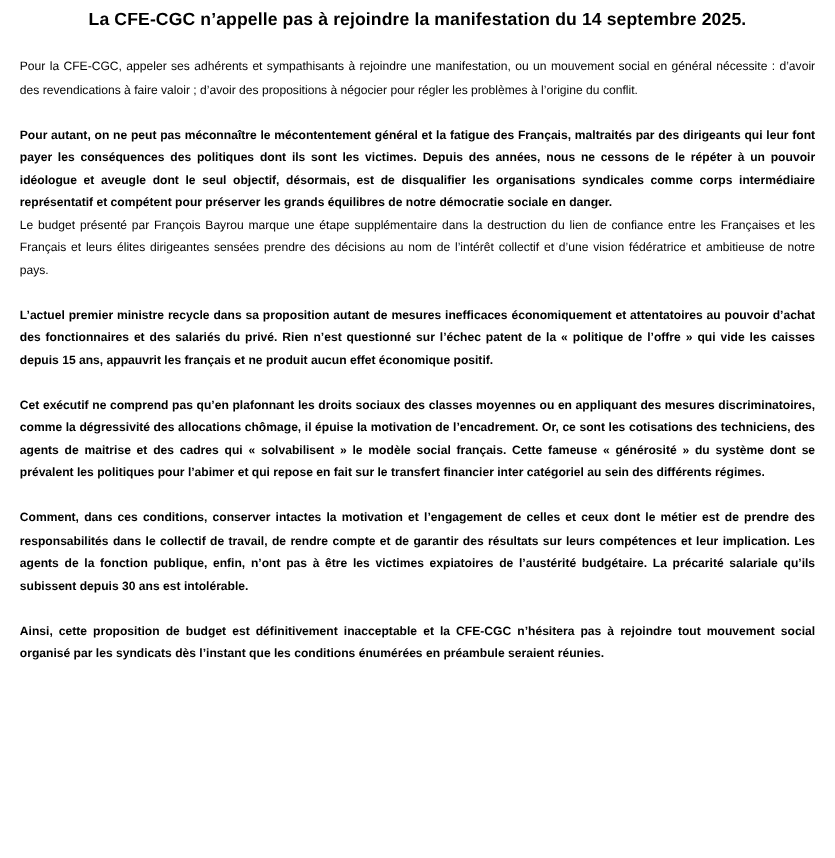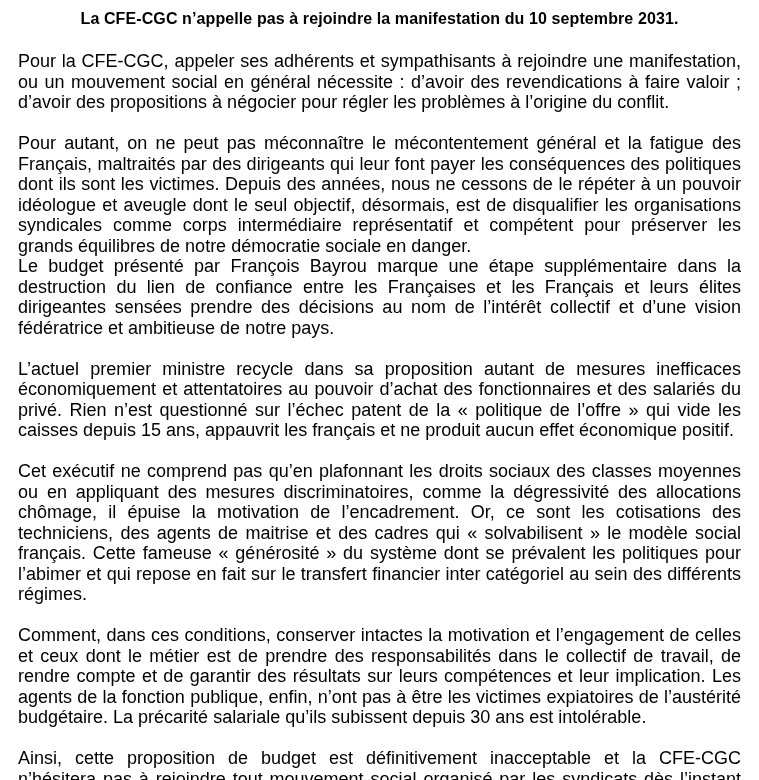--- a/index.html
+++ b/index.html
@@ -23,36 +23,37 @@
   }
   .doc-title {
     font-size: 16px;
     font-weight: bold;
     text-align: center;
     line-height: 21px;
     margin: 2px 0 22px 0;
     letter-spacing: 0.1px;
   }
   .para {
-    font-size: 18px;
+    font-size: 11px;
     line-height: 20.5px;
     text-align: justify;
     text-justify: inter-word;
     margin: 0;
   }
   .gap {
     margin-top: 20.5px;
+    font-weight: bold;
   }
 </style>
 </head>
 <body>
 
 <div class="page">
 
-  <h1 class="doc-title">La CFE-CGC n’appelle pas à rejoindre la manifestation du 10 septembre 2031.</h1>
+  <h1 class="doc-title">La CFE-CGC n’appelle pas à rejoindre la manifestation du 14 septembre 2025.</h1>
 
   <p class="para">Pour la CFE-CGC, appeler ses adhérents et sympathisants à rejoindre une manifestation, ou un mouvement social en général nécessite&nbsp;: d’avoir des revendications à faire valoir&nbsp;; d’avoir des propositions à négocier pour régler les problèmes à l’origine du conflit.</p>
 
 
   <p class="para gap">Pour autant, on ne peut pas méconnaître le mécontentement général et la fatigue des Français, maltraités par des dirigeants qui leur font payer les conséquences des politiques dont ils sont les victimes. Depuis des années, nous ne cessons de le répéter à un pouvoir idéologue et aveugle dont le seul objectif, désormais, est de disqualifier les organisations syndicales comme corps intermédiaire représentatif et compétent pour préserver les grands équilibres de notre démocratie sociale en danger.</p>
 
   <p class="para">Le budget présenté par François Bayrou marque une étape supplémentaire dans la destruction du lien de confiance entre les Françaises et les Français et leurs élites dirigeantes sensées prendre des décisions au nom de l’intérêt collectif et d’une vision fédératrice et ambitieuse de notre pays.</p>
 
   <p class="para gap">L’actuel premier ministre recycle dans sa proposition autant de mesures inefficaces économiquement et attentatoires au pouvoir d’achat des fonctionnaires et des salariés du privé. Rien n’est questionné sur l’échec patent de la «&nbsp;politique de l’offre&nbsp;» qui vide les caisses depuis 15 ans, appauvrit les français et ne produit aucun effet économique positif.</p>
 

